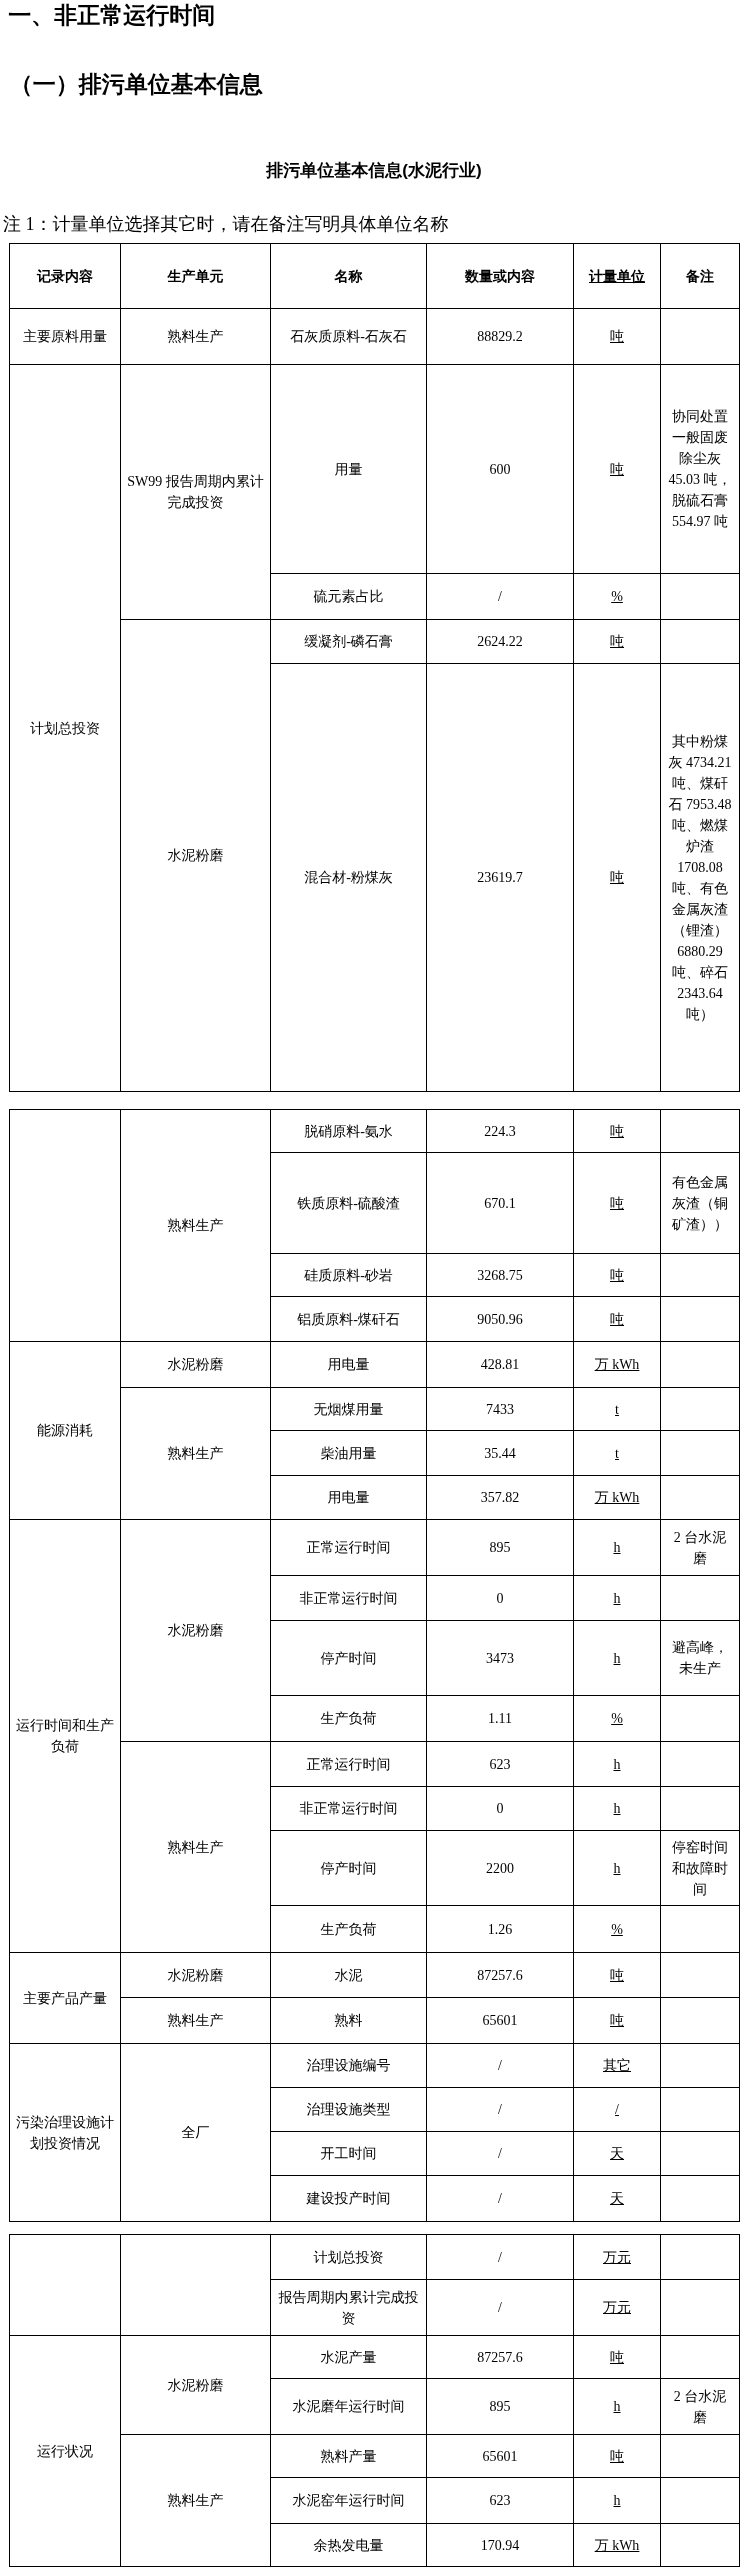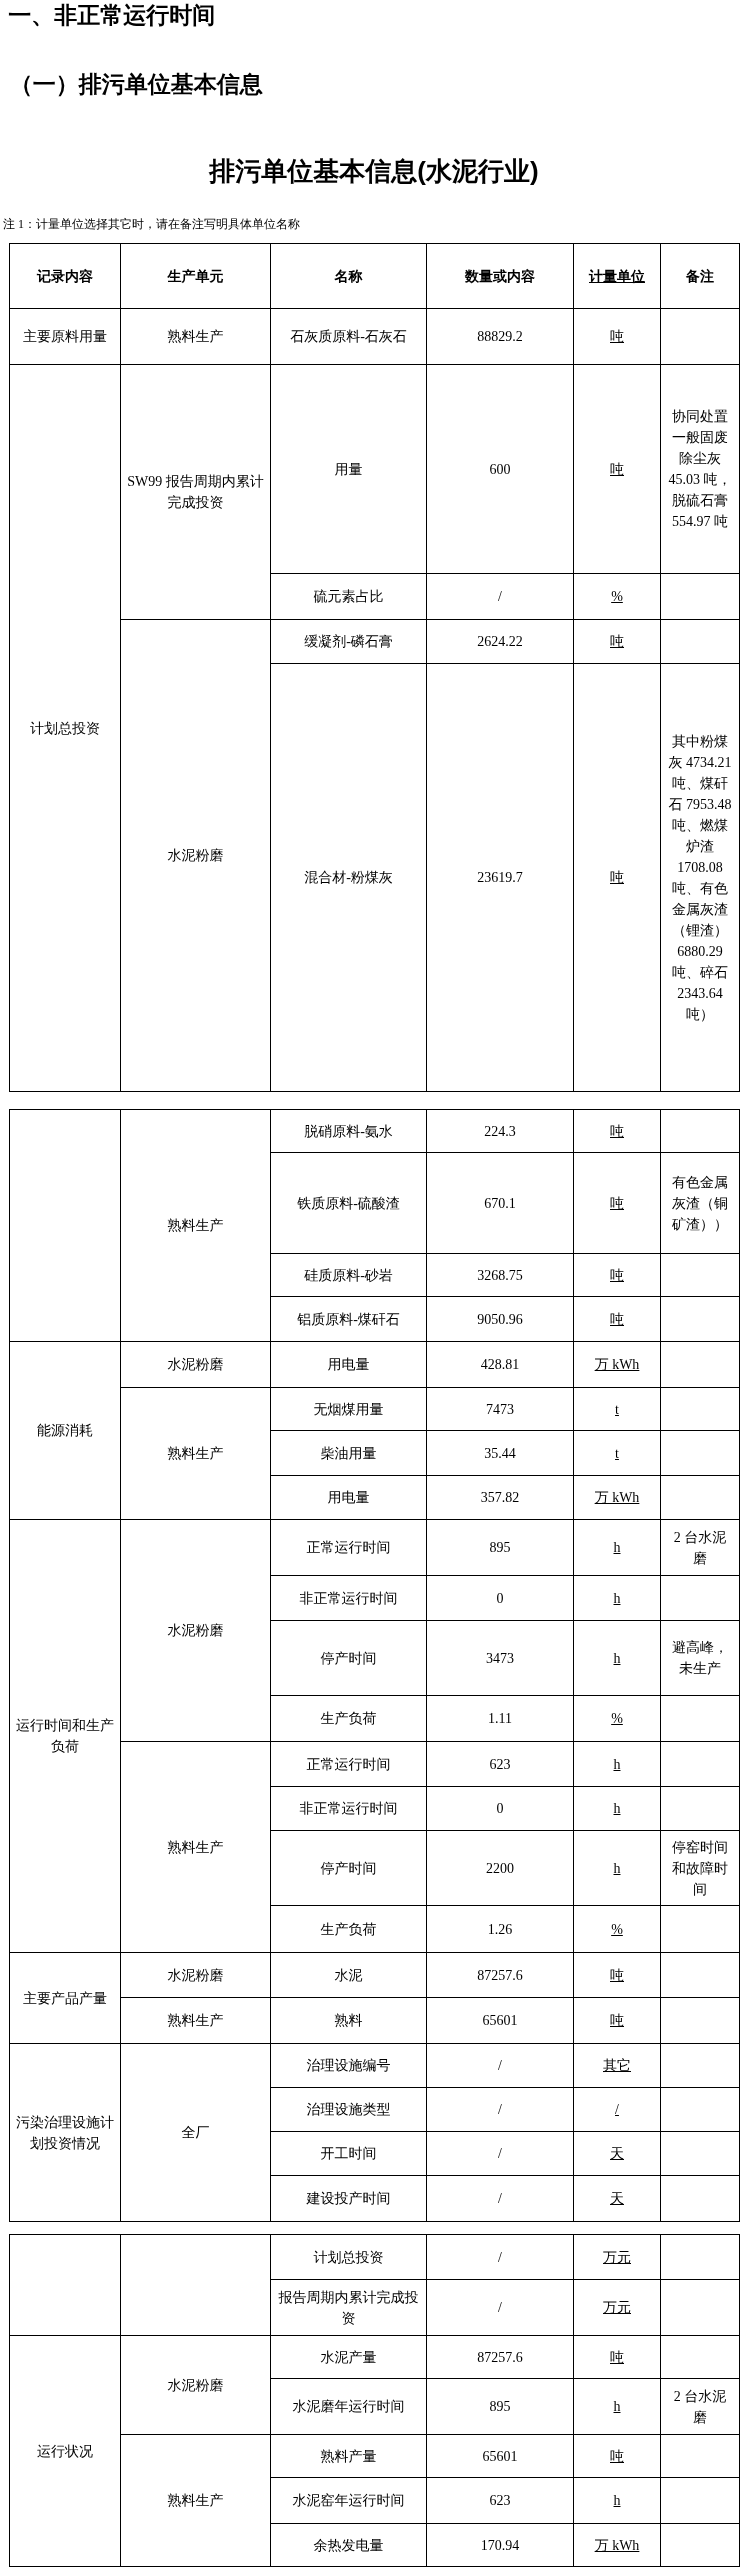--- a/index.html
+++ b/index.html
@@ -3,22 +3,22 @@
 <meta charset="utf-8">
 <style>
   html,body{margin:0;padding:0;background:#fff;}
   .page{position:relative;width:748px;height:2576px;background:#ffffff;color:#000;
         font-family:"Liberation Serif","DejaVu Serif",serif;}
   .h1{position:absolute;left:8.2px;top:1.5px;font-family:"Liberation Sans","DejaVu Sans",sans-serif;
       font-weight:bold;font-size:23px;line-height:27px;}
   .h2{position:absolute;left:9.7px;top:70px;font-family:"Liberation Sans","DejaVu Sans",sans-serif;
       font-weight:bold;font-size:23px;line-height:28px;}
   .ttl{position:absolute;left:0;top:157px;width:748px;text-align:center;
-      font-family:"Liberation Sans","DejaVu Sans",sans-serif;font-weight:bold;font-size:26px;line-height:28px;}
-  .note{position:absolute;left:3px;top:214px;font-size:12px;line-height:21px;}
+      font-family:"Liberation Sans","DejaVu Sans",sans-serif;font-weight:bold;font-size:17px;line-height:28px;}
+  .note{position:absolute;left:3px;top:214px;font-size:18px;line-height:21px;}
   table.rpt{position:absolute;left:9px;border-collapse:collapse;table-layout:fixed;width:729px;
       background:#fff;}
   table.rpt td{border:1.5px solid #000;text-align:center;vertical-align:middle;
       font-size:14px;line-height:21px;padding:1.5px 6px;word-wrap:break-word;}
   table.rpt .hd td{font-weight:bold;}
   td.c1{padding:1.5px 14px;}
   td.c2{padding:1.5px 11.2px;}
   td.c3{padding:1.5px 15px;margin-left:16px;}
   td.c4{padding:1.5px 6px;}
   td.c5{padding:1.5px 4.5px;text-decoration:underline;}
@@ -133,21 +133,21 @@
       <td class="c1" rowspan="4">能源消耗</td>
       <td class="c2">水泥粉磨</td>
       <td class="c3">用电量</td>
       <td class="c4">428.81</td>
       <td class="c5">万 kWh</td>
       <td class="c6"></td>
     </tr>
     <tr style="height:43px">
       <td class="c2" rowspan="3">熟料生产</td>
       <td class="c3">无烟煤用量</td>
-      <td class="c4">7473</td>
+      <td class="c4">7433</td>
       <td class="c5">t</td>
       <td class="c6"></td>
     </tr>
     <tr style="height:45px">
       <td class="c3">柴油用量</td>
       <td class="c4">35.44</td>
       <td class="c5">t</td>
       <td class="c6"></td>
     </tr>
     <tr style="height:44px">

